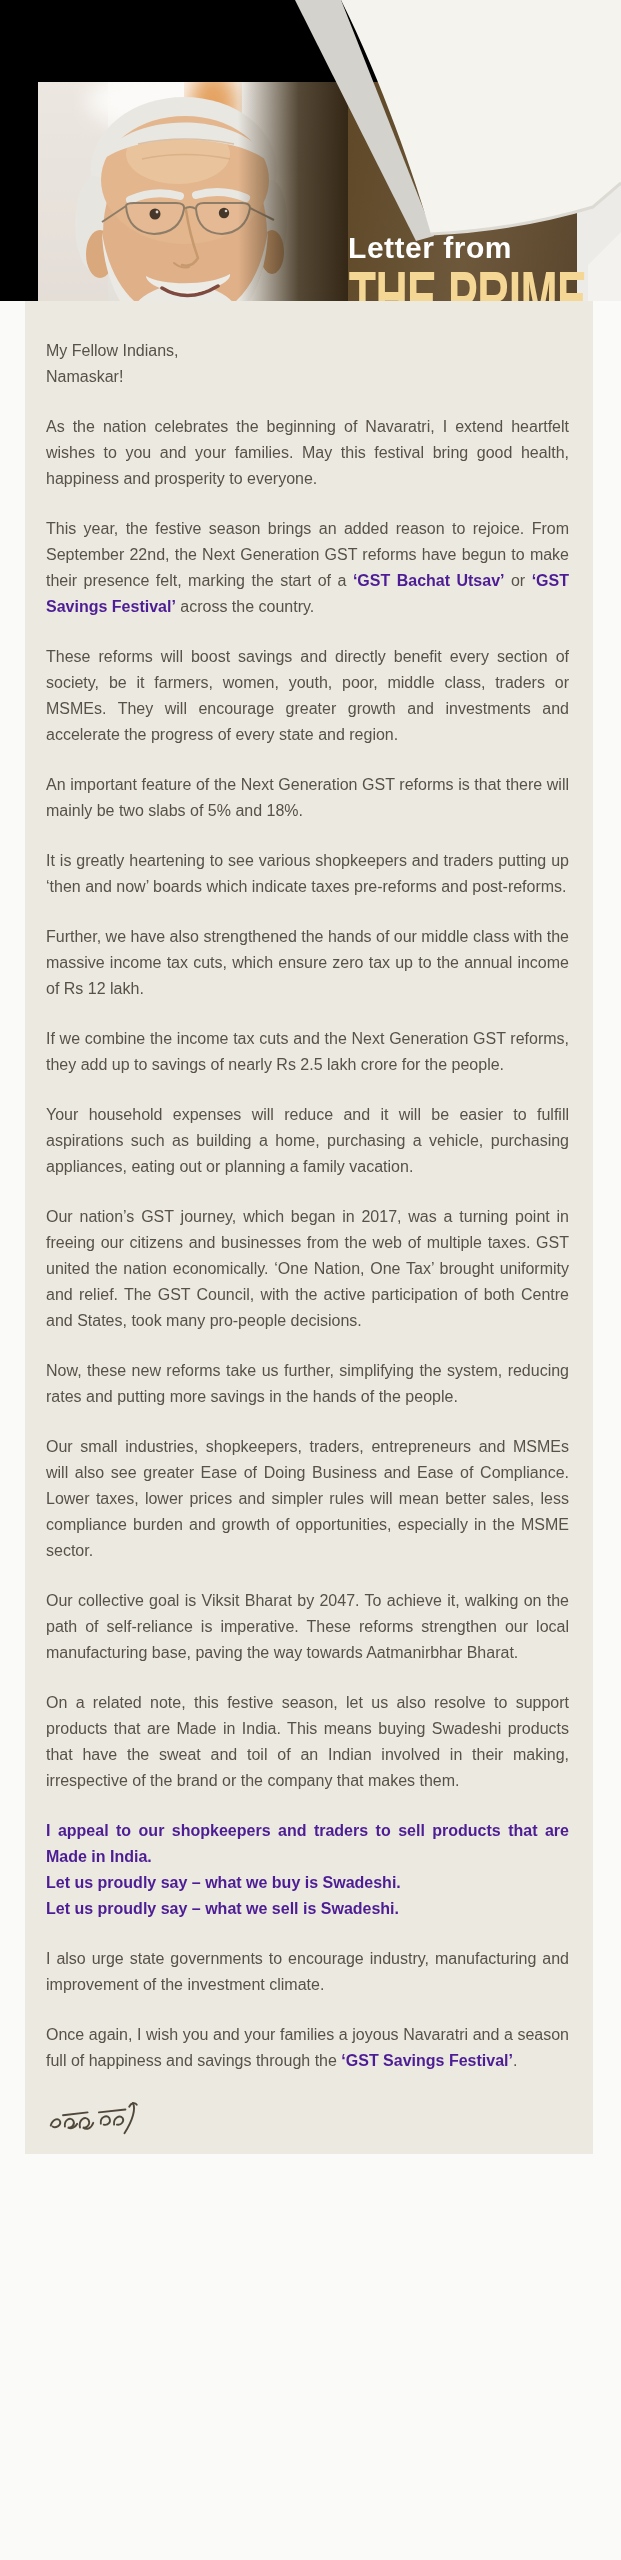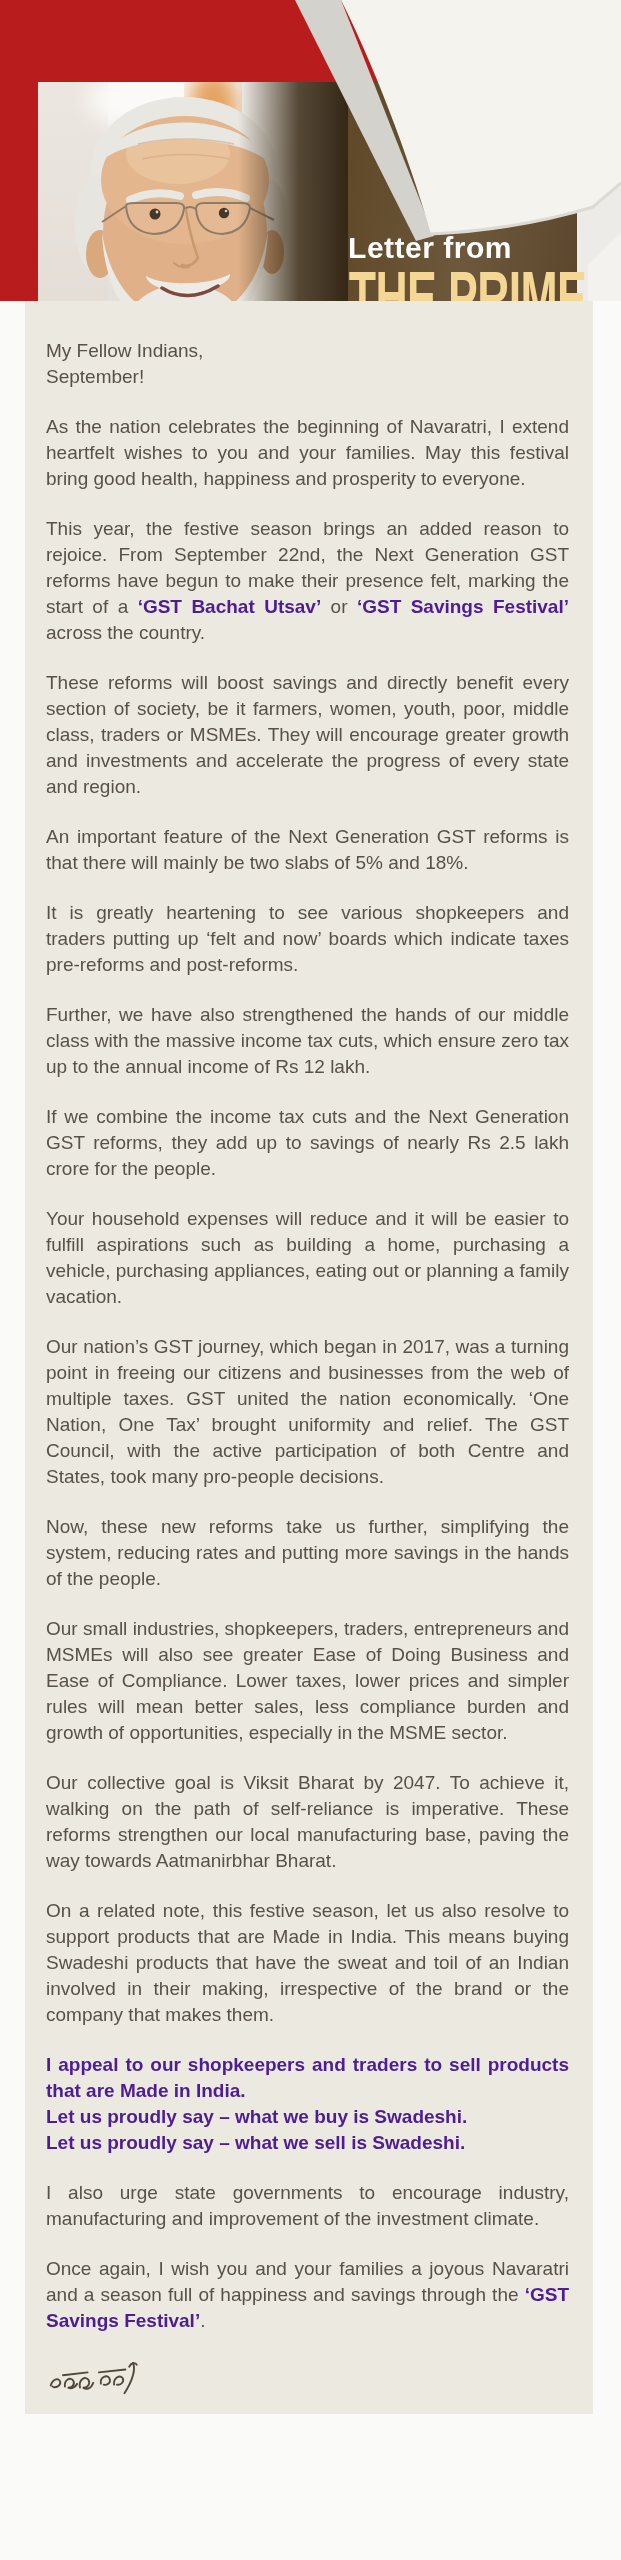--- a/index.html
+++ b/index.html
@@ -1,33 +1,33 @@
 <!DOCTYPE html>
 <html><head>
 <meta charset="utf-8">
 <style>
   html,body{margin:0;padding:0;background:#fafaf8;}
   body{width:621px;font-family:"Liberation Sans",sans-serif;}
   .page{width:621px;position:relative;background:#fafaf8;padding-bottom:18px;}
 
   
-  .hero{position:relative;width:621px;height:301px;background:#b91c1c;overflow:hidden;}
+  .hero{position:relative;width:621px;height:301px;background:#000000;overflow:hidden;}
   .brown-panel{position:absolute;left:38px;top:82px;width:544px;height:332px;
     background:linear-gradient(100deg,#2c2213 0%,#473618 26%,#5e4827 52%,#6d583c 76%,#57432a 100%);}
   .portrait{position:absolute;left:38px;top:82px;width:310px;height:332px;}
   .paper-layer{position:absolute;left:0;top:0;width:621px;height:418px;pointer-events:none;}
   .hero-text{position:absolute;left:299px;top:230px;width:262px;text-align:center;}
   .letter-from{color:#fefefe;font-size:30px;font-weight:700;line-height:36px;letter-spacing:.5px;}
   .title-line{color:#f5d795;font-size:72px;font-weight:800;line-height:63px;white-space:nowrap;
     transform:scaleX(.62);transform-origin:50% 50%;letter-spacing:-1px;}
 
   
   .body-panel{position:relative;margin-left:25px;width:568px;box-sizing:border-box;
     background:#ece9e0;padding:37px 24px 14px 21px;}
-  .para{margin:24px 0;font-size:19px;line-height:26px;color:#57514a;text-align:justify;}
+  .para{margin:24px 0;font-size:16px;line-height:26px;color:#57514a;text-align:justify;}
   .para:first-child{margin-top:0;}
   .b{font-weight:700;color:#4c1d95;}
   .signature{margin-top:10px;display:block;}
 </style>
 </head>
 <body>
 
 <div class="page">
 
   <header class="hero">
@@ -134,26 +134,26 @@
 
     <div class="hero-text">
       <div class="letter-from">Letter from</div>
       <div class="title-line">THE PRIME</div>
       <div class="title-line">MINISTER</div>
     </div>
   </header>
 
   <main class="body-panel">
     <div id="paragraphs">
-        <p class="para"><span>My Fellow Indians,</span><br><span>September!</span></p>
+        <p class="para"><span>My Fellow Indians,</span><br><span>Namaskar!</span></p>
         <p class="para"><span>As the nation celebrates the beginning of Navaratri, I extend heartfelt wishes to you and your families. May this festival bring good health, happiness and prosperity to everyone.</span></p>
         <p class="para"><span>This year, the festive season brings an added reason to rejoice. From September 22nd, the Next Generation GST reforms have begun to make their presence felt, marking the start of a </span><span class="b">‘GST Bachat Utsav’</span><span> or </span><span class="b">‘GST Savings Festival’</span><span> across the country.</span></p>
         <p class="para"><span>These reforms will boost savings and directly benefit every section of society, be it farmers, women, youth, poor, middle class, traders or MSMEs. They will encourage greater growth and investments and accelerate the progress of every state and region.</span></p>
         <p class="para"><span>An important feature of the Next Generation GST reforms is that there will mainly be two slabs of 5% and 18%.</span></p>
-        <p class="para"><span>It is greatly heartening to see various shopkeepers and traders putting up ‘felt and now’ boards which indicate taxes pre-reforms and post-reforms.</span></p>
+        <p class="para"><span>It is greatly heartening to see various shopkeepers and traders putting up ‘then and now’ boards which indicate taxes pre-reforms and post-reforms.</span></p>
         <p class="para"><span>Further, we have also strengthened the hands of our middle class with the massive income tax cuts, which ensure zero tax up to the annual income of Rs 12 lakh.</span></p>
         <p class="para"><span>If we combine the income tax cuts and the Next Generation GST reforms, they add up to savings of nearly Rs 2.5 lakh crore for the people.</span></p>
         <p class="para"><span>Your household expenses will reduce and it will be easier to fulfill aspirations such as building a home, purchasing a vehicle, purchasing appliances, eating out or planning a family vacation.</span></p>
         <p class="para"><span>Our nation’s GST journey, which began in 2017, was a turning point in freeing our citizens and businesses from the web of multiple taxes. GST united the nation economically. ‘One Nation, One Tax’ brought uniformity and relief. The GST Council, with the active participation of both Centre and States, took many pro-people decisions.</span></p>
         <p class="para"><span>Now, these new reforms take us further, simplifying the system, reducing rates and putting more savings in the hands of the people.</span></p>
         <p class="para"><span>Our small industries, shopkeepers, traders, entrepreneurs and MSMEs will also see greater Ease of Doing Business and Ease of Compliance. Lower taxes, lower prices and simpler rules will mean better sales, less compliance burden and growth of opportunities, especially in the MSME sector.</span></p>
         <p class="para"><span>Our collective goal is Viksit Bharat by 2047. To achieve it, walking on the path of self-reliance is imperative. These reforms strengthen our local manufacturing base, paving the way towards Aatmanirbhar Bharat.</span></p>
         <p class="para"><span>On a related note, this festive season, let us also resolve to support products that are Made in India. This means buying Swadeshi products that have the sweat and toil of an Indian involved in their making, irrespective of the brand or the company that makes them.</span></p>
         <p class="para"><span class="b">I appeal to our shopkeepers and traders to sell products that are Made in India.</span><br><span class="b">Let us proudly say – what we buy is Swadeshi.</span><br><span class="b">Let us proudly say – what we sell is Swadeshi.</span></p>
         <p class="para"><span>I also urge state governments to encourage industry, manufacturing and improvement of the investment climate.</span></p>

